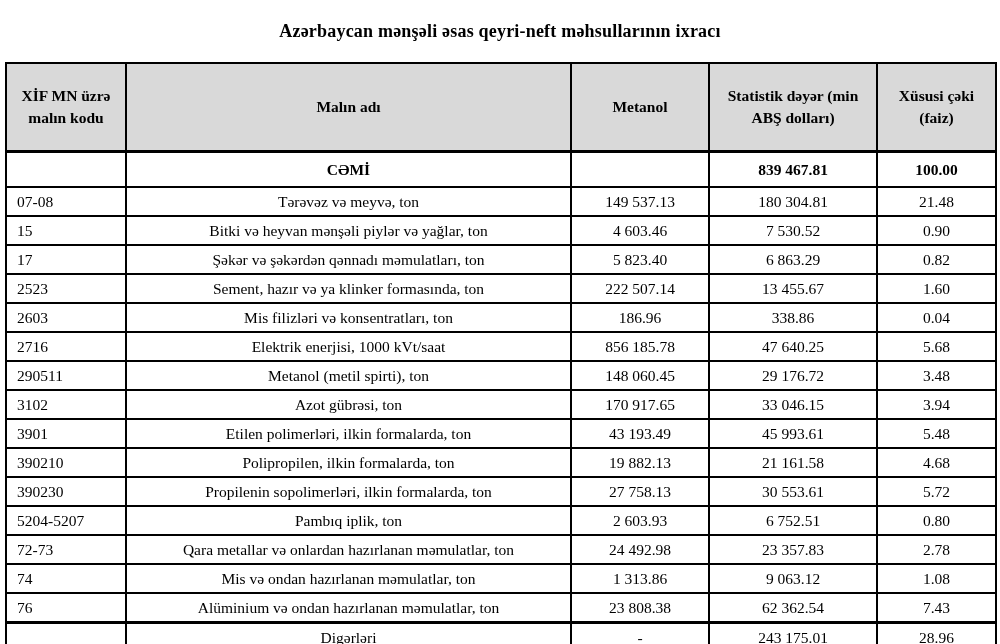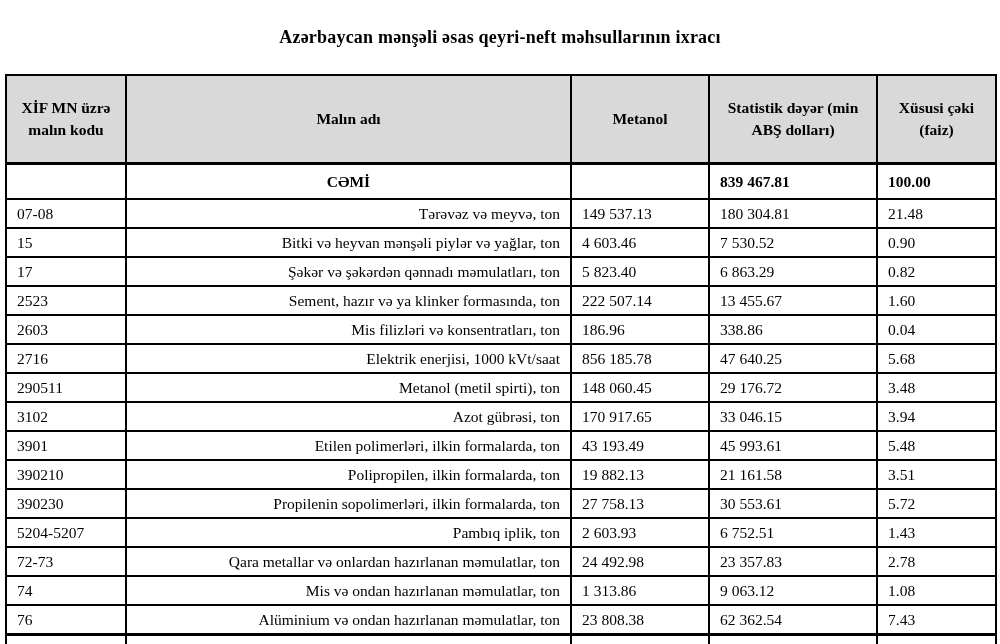--- a/index.html
+++ b/index.html
@@ -16,21 +16,21 @@
     width: 1000px;
     height: 644px;
     box-sizing: border-box;
     overflow: hidden;
   }
   .title {
     text-align: center;
     font-weight: bold;
     font-size: 18px;
     letter-spacing: 0.2px;
-    margin: 14px;
+    margin: 8px;
     padding-top: 13px;
     padding-bottom: 12px;
   }
   table.export-table {
     border-collapse: collapse;
     table-layout: fixed;
     width: 990px;
     margin: 0 5px;
   }
   table.export-table col.c-code  { width: 120px; }
@@ -58,22 +58,22 @@
     border-bottom: 3px solid #000;
     font-size: 15.5px;
   }
   tr.summary-row td {
     font-weight: bold;
     height: 29px;
   }
   tr.summary-row td.name-cell { text-align: center; }
   tbody tr.data-row td { height: 23px; }
   td.code-cell { text-align: left; }
-  td.name-cell { text-align: right; }
-  td.num-cell  { text-align: left; }
+  td.name-cell { text-align: center; }
+  td.num-cell  { text-align: center; }
   td.center-cell { text-align: center; }
   tr.last-row td { border-top: 3px solid #000; }
 </style>
 </head>
 <body>
 
 <div class="page">
 
   <h1 class="title">Azərbaycan mənşəli əsas qeyri-neft məhsullarının ixracı</h1>
 
@@ -165,35 +165,35 @@
           <td class="name-cell">Etilen polimerləri, ilkin formalarda, ton</td>
           <td class="num-cell">43 193.49</td>
           <td class="num-cell">45 993.61</td>
           <td class="num-cell">5.48</td>
         </tr>
         <tr class="data-row">
           <td class="code-cell">390210</td>
           <td class="name-cell">Polipropilen, ilkin formalarda, ton</td>
           <td class="num-cell">19 882.13</td>
           <td class="num-cell">21 161.58</td>
-          <td class="num-cell">3.51</td>
+          <td class="num-cell">4.68</td>
         </tr>
         <tr class="data-row">
           <td class="code-cell">390230</td>
           <td class="name-cell">Propilenin sopolimerləri, ilkin formalarda, ton</td>
           <td class="num-cell">27 758.13</td>
           <td class="num-cell">30 553.61</td>
           <td class="num-cell">5.72</td>
         </tr>
         <tr class="data-row">
           <td class="code-cell">5204-5207</td>
           <td class="name-cell">Pambıq iplik, ton</td>
           <td class="num-cell">2 603.93</td>
           <td class="num-cell">6 752.51</td>
-          <td class="num-cell">1.43</td>
+          <td class="num-cell">0.80</td>
         </tr>
         <tr class="data-row">
           <td class="code-cell">72-73</td>
           <td class="name-cell">Qara metallar və onlardan hazırlanan məmulatlar, ton</td>
           <td class="num-cell">24 492.98</td>
           <td class="num-cell">23 357.83</td>
           <td class="num-cell">2.78</td>
         </tr>
         <tr class="data-row">
           <td class="code-cell">74</td>

